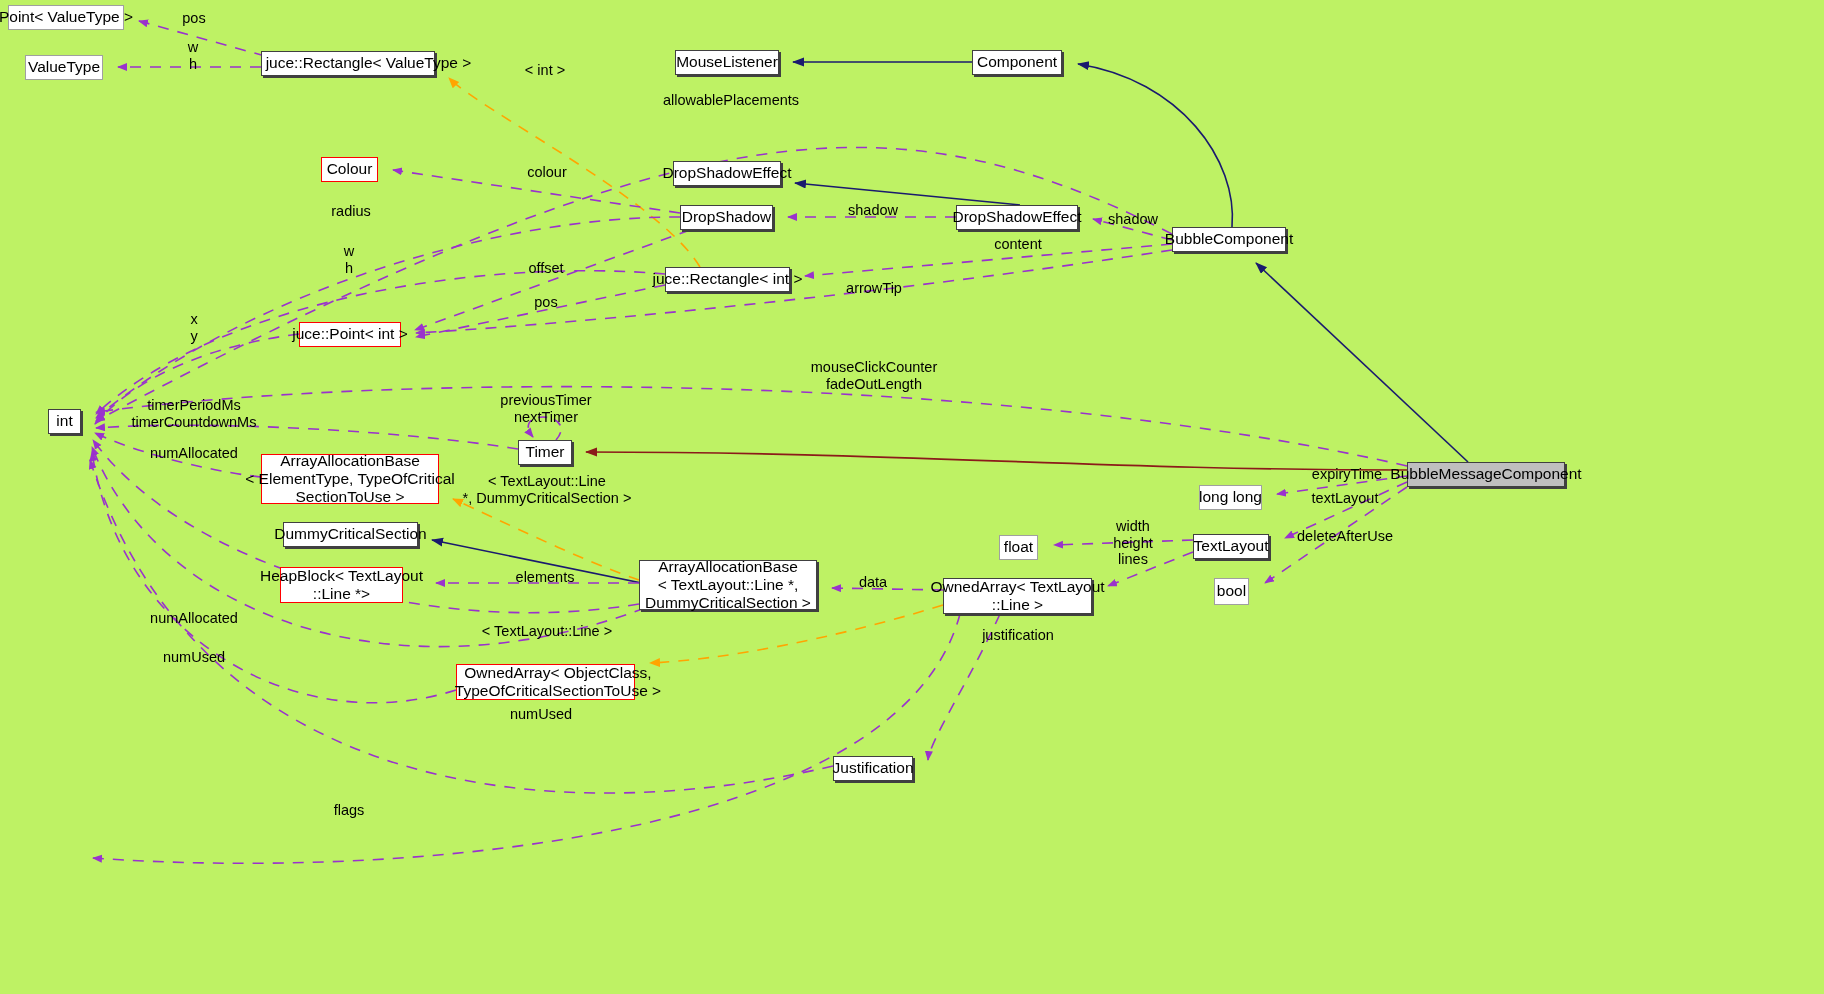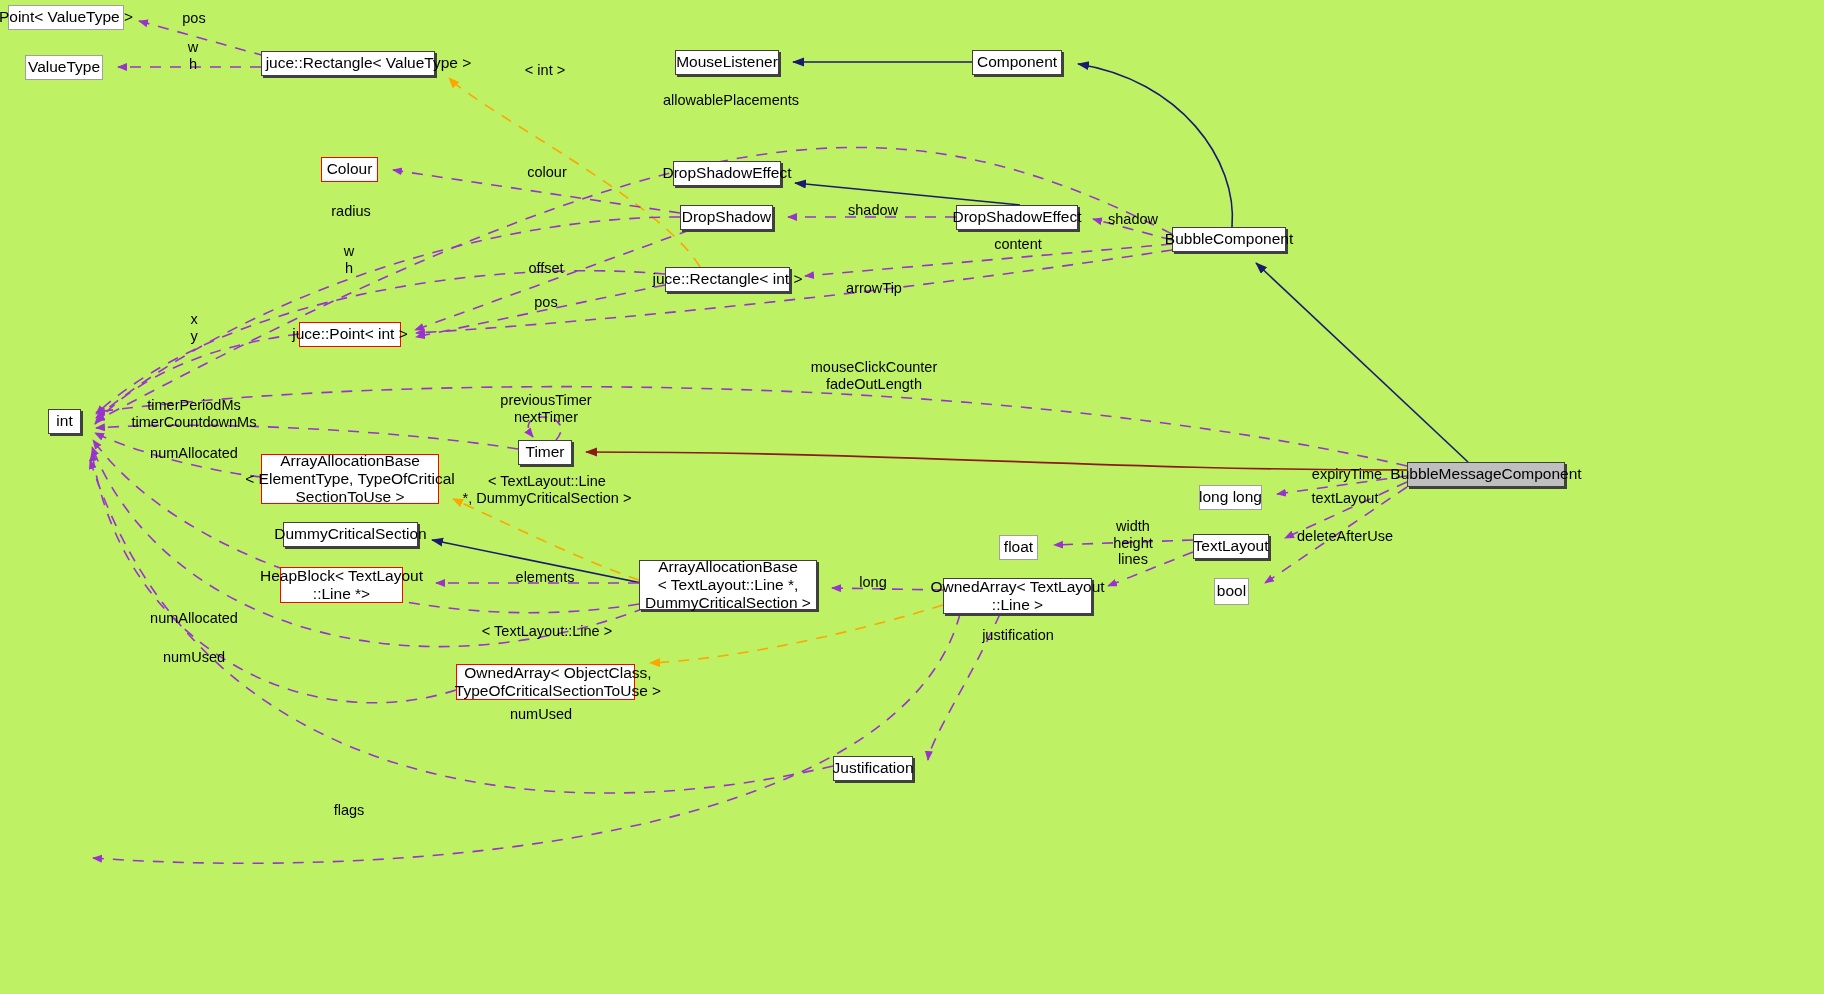--- a/index.html
+++ b/index.html
@@ -234,21 +234,21 @@
       <div class="edge-label" style="left: 194px; top: 445px;">numAllocated</div>
       <div class="edge-label" style="left: 1347px; top: 466px;">expiryTime</div>
       <div class="edge-label" style="left: 547px; top: 473px;">&lt; TextLayout::Line
 *, DummyCriticalSection &gt;</div>
       <div class="edge-label" style="left: 1345px; top: 490px;">textLayout</div>
       <div class="edge-label" style="left: 1133px; top: 518px;">width
 height</div>
       <div class="edge-label" style="left: 1345px; top: 528px;">deleteAfterUse</div>
       <div class="edge-label" style="left: 1133px; top: 551px;">lines</div>
       <div class="edge-label" style="left: 545px; top: 569px;">elements</div>
-      <div class="edge-label" style="left: 873px; top: 574px;">long</div>
+      <div class="edge-label" style="left: 873px; top: 574px;">data</div>
       <div class="edge-label" style="left: 194px; top: 610px;">numAllocated</div>
       <div class="edge-label" style="left: 547px; top: 623px;">&lt; TextLayout::Line &gt;</div>
       <div class="edge-label" style="left: 1018px; top: 627px;">justification</div>
       <div class="edge-label" style="left: 194px; top: 649px;">numUsed</div>
       <div class="edge-label" style="left: 541px; top: 706px;">numUsed</div>
       <div class="edge-label" style="left: 349px; top: 802px;">flags</div>
     </div>
 
 </div>
 

